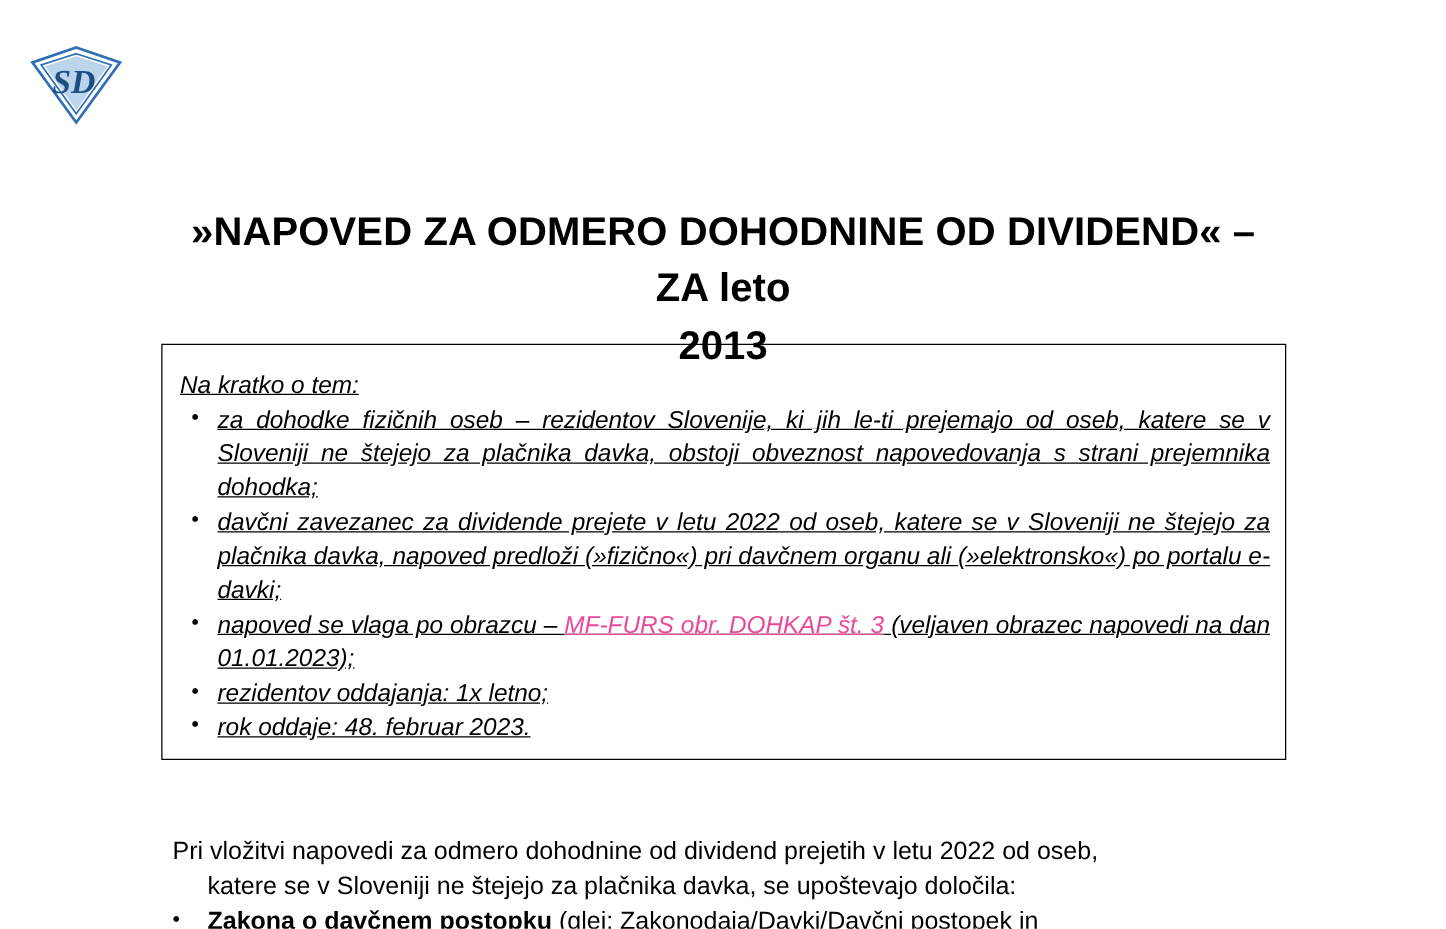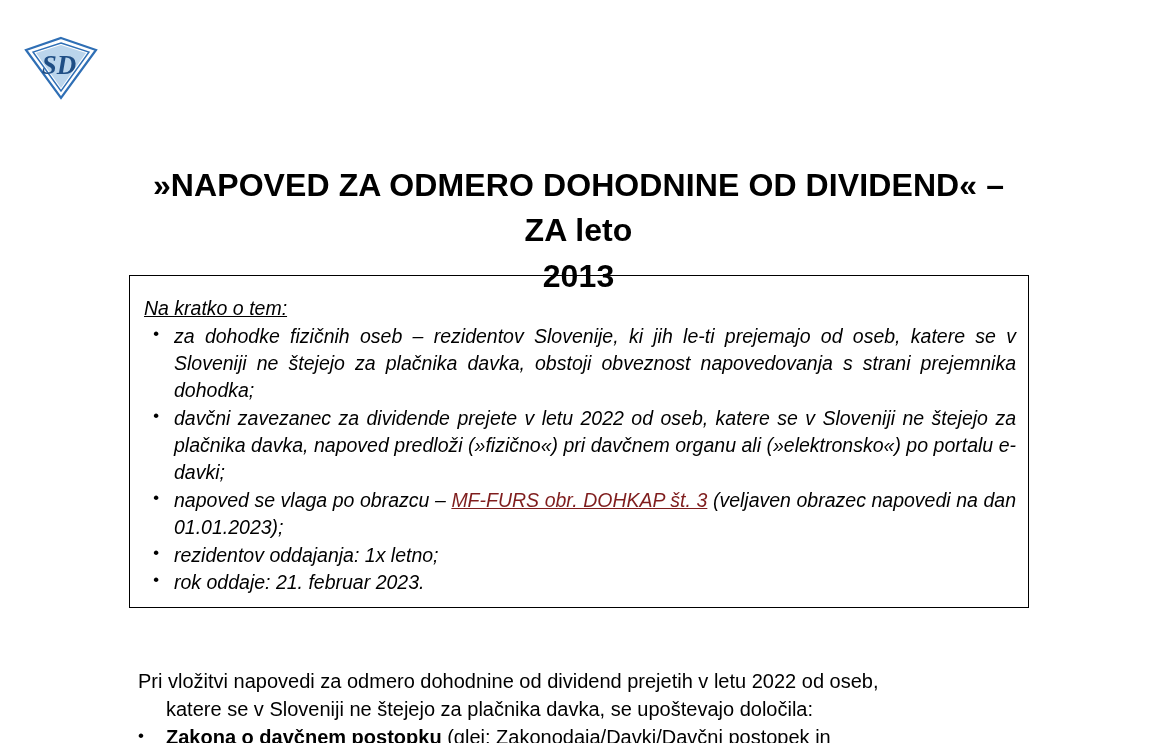--- a/index.html
+++ b/index.html
@@ -52,40 +52,41 @@
     font-style: italic;
     font-size: 19.5px;
     text-decoration: underline;
     margin: 0 0 2px 0;
     line-height: 1.35;
   }
   ul.bullets {
     list-style: none;
     margin: 0;
     padding: 0;
+    text-decoration: underline;
   }
   ul.bullets > li {
     position: relative;
     padding-left: 30px;
     font-style: italic;
     font-size: 19.5px;
     line-height: 1.38;
     text-align: justify;
     margin: 0 0 1px 0;
   }
   ul.bullets > li::before {
     content: "\2022";
     position: absolute;
     left: 9px;
     top: -1px;
     font-size: 17px;
   }
   li.spaced { margin-top: 26px; }
   .lnk {
-    color: #7f1d1d;
+    color: #ec4899;
     text-decoration: underline;
     font-style: italic;
   }
 
   
   .after-box {
     position: absolute;
     left: 138px;
     top: 668px;
     width: 884px;
@@ -137,21 +138,21 @@
   <span>2013</span>
 </div>
 
 <div class="summary-box">
   <div class="summary-heading">Na kratko o tem:</div>
   <ul class="bullets">
     <li>za dohodke fizičnih oseb – rezidentov Slovenije, ki jih le-ti prejemajo od oseb, katere se v Sloveniji ne štejejo za plačnika davka, obstoji obveznost napovedovanja s strani prejemnika dohodka;</li>
     <li>davčni zavezanec za dividende prejete v letu 2022 od oseb, katere se v Sloveniji ne štejejo za plačnika davka, napoved predloži (»fizično«) pri davčnem organu ali (»elektronsko«) po portalu e-davki;</li>
     <li class="spaced"><span>napoved se vlaga po obrazcu – </span><a class="lnk" href="#">MF-FURS obr. DOHKAP št. 3</a><span> (veljaven obrazec napovedi na dan 01.01.2023);</span></li>
     <li>rezidentov oddajanja: 1x letno;</li>
-    <li>rok oddaje: 21. februar 2023.</li>
+    <li>rok oddaje: 48. februar 2023.</li>
   </ul>
 </div>
 
 <div class="after-box">
   <span>Pri vložitvi napovedi za odmero dohodnine od dividend prejetih v letu 2022 od oseb,</span>
   <span class="l2">katere se v Sloveniji ne štejejo za plačnika davka, se upoštevajo določila:</span>
 </div>
 
 <div class="last-line">
   <span class="bullet">•</span>

